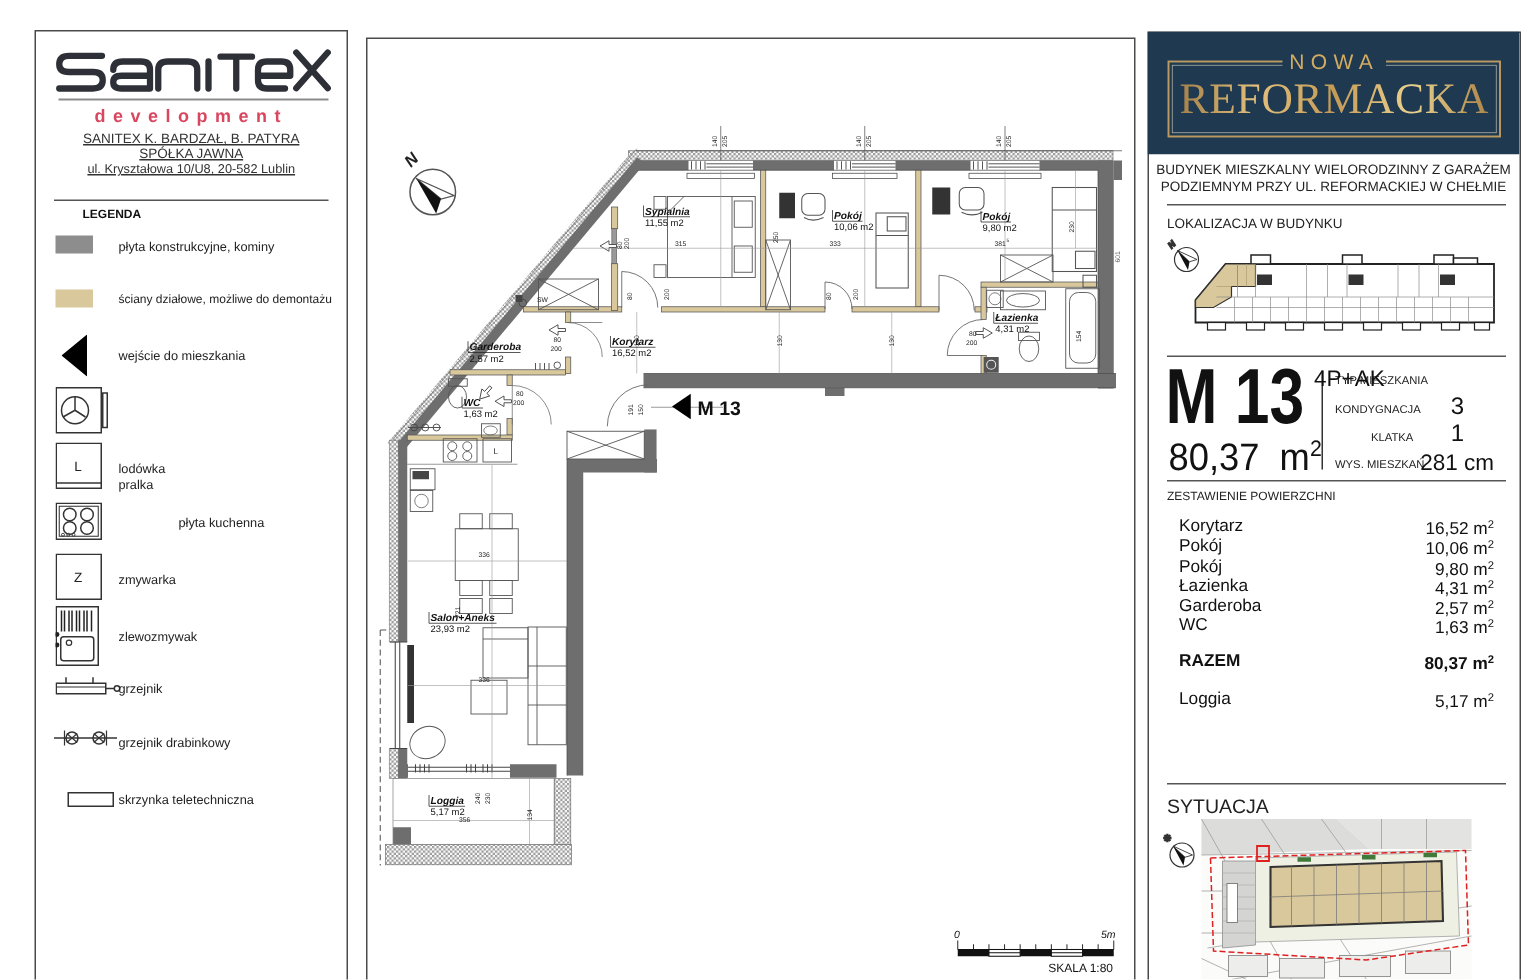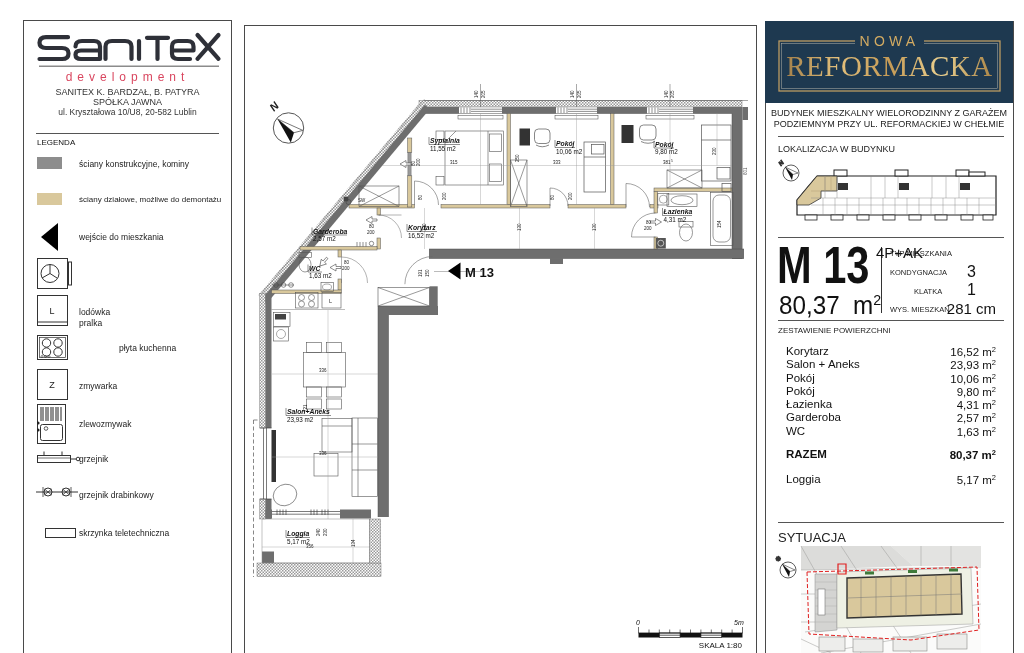--- a/index.html
+++ b/index.html
@@ -19,29 +19,29 @@
       <path d="M67 36.2 H45 Q38.5 36.2 38.5 41.8 Q38.5 47 45 47 H61 Q67.5 47 67.5 52.4 Q67.5 58 61 58 H38.5"></path>
       <path d="M74.5 45.5 Q74.5 40 81 40 H93 Q99 40 99 45.5 V58 M99 49.5 H80 Q74.5 49.5 74.5 53.8 Q74.5 58 80 58 H99"></path>
       <path d="M104.5 58 V45.5 Q104.5 40 111 40 H124 Q130.5 40 130.5 45.5 V58"></path>
       <path d="M138 40 V58"></path>
       <path d="M146 36.8 H167 M156.5 36.8 V58"></path>
       <path d="M171 49.5 H192.5 V45.5 Q192.5 40 186.5 40 H177 Q171 40 171 45.5 V52.5 Q171 58 177 58 H189"></path>
       <path d="M196.5 34 L217.5 57.8 M217.5 34 L196.5 57.8"></path>
     </g>
     <line x1="38" y1="65.3" x2="218" y2="65.3" stroke="#8b8b8b" stroke-width="1.4"></line>
   </svg>
-  <div class="abs" style="left:0;top:49px;width:207px;text-align:center;color:#d9465f;font-weight:normal;font-size:12px;letter-spacing:5px;">development</div>
-  <div class="abs" style="left:0;top:66px;width:207px;text-align:center;color:#333;font-size:9px;line-height:10px;">
+  <div class="abs" style="left:0;top:49px;width:207px;text-align:center;color:#d9465f;font-weight:bold;font-size:12px;letter-spacing:5px;">development</div>
+  <div class="abs" style="left:0;top:66px;width:207px;text-align:center;color:#333;font-size:9px;line-height:10px;text-decoration:underline;">
     SANITEX K. BARDZAŁ, B. PATYRA<br>SPÓŁKA JAWNA<br><span style="font-size:8.5px;">ul. Kryształowa 10/U8, 20-582 Lublin</span>
   </div>
   <div class="abs" style="left:12px;top:112px;width:183px;border-top:1px solid #555;"></div>
-  <div class="abs" style="left:13px;top:117px;font-size:8px;font-weight:normal;color:#111;">LEGENDA</div>
+  <div class="abs" style="left:31px;top:117px;font-size:8px;font-weight:bold;color:#111;">LEGENDA</div>
 
   <div class="abs" style="left:13px;top:136px;width:25px;height:12px;background:#8d8d8d;"></div>
-  <div class="abs" style="left:55px;top:138px;font-size:8.5px;color:#222;">ściany konstrukcyjne, kominy</div>
+  <div class="abs" style="left:55px;top:138px;font-size:8.5px;color:#222;">płyta konstrukcyjne, kominy</div>
 
   <div class="abs" style="left:13px;top:172px;width:25px;height:12px;background:#d9c89c;"></div>
   <div class="abs" style="left:55px;top:174px;font-size:8px;color:#222;">ściany działowe, możliwe do demontażu</div>
 
   <svg class="abs" style="left:17px;top:202px;" width="18" height="28">
       <polygon points="0,14 17,0 17,28" fill="#000"></polygon>
     </svg>
   <div class="abs" style="left:55px;top:211px;font-size:8.5px;color:#222;">wejście do mieszkania</div>
 
   <svg class="abs" style="left:13px;top:237px;" width="36" height="32">
@@ -631,24 +631,20 @@
 <div class="abs" style="left:876px;top:300px;width:120px;font-size:15px;color:#111;text-align:right;">281 cm</div>
 <div class="abs" style="left:778px;top:320px;width:226px;border-top:1px solid #555;"></div>
 <div class="abs" style="left:778px;top:326px;font-size:8px;color:#222;">ZESTAWIENIE POWIERZCHNI</div>
 
 <div class="abs" style="left:786px;top:345px;width:210px;font-size:11.5px;color:#111;">
   <div style="display:flex;justify-content:space-between;height:13.3px;">
       <span>Korytarz</span>
       <span>16,52 m<span style="font-size:7.5px;vertical-align:4px;">2</span></span>
     </div>
   <div style="display:flex;justify-content:space-between;height:13.3px;">
-      <span>Salon + Aneks</span>
-      <span>23,93 m<span style="font-size:7.5px;vertical-align:4px;">2</span></span>
-    </div>
-  <div style="display:flex;justify-content:space-between;height:13.3px;">
       <span>Pokój</span>
       <span>10,06 m<span style="font-size:7.5px;vertical-align:4px;">2</span></span>
     </div>
   <div style="display:flex;justify-content:space-between;height:13.3px;">
       <span>Pokój</span>
       <span>9,80 m<span style="font-size:7.5px;vertical-align:4px;">2</span></span>
     </div>
   <div style="display:flex;justify-content:space-between;height:13.3px;">
       <span>Łazienka</span>
       <span>4,31 m<span style="font-size:7.5px;vertical-align:4px;">2</span></span>

